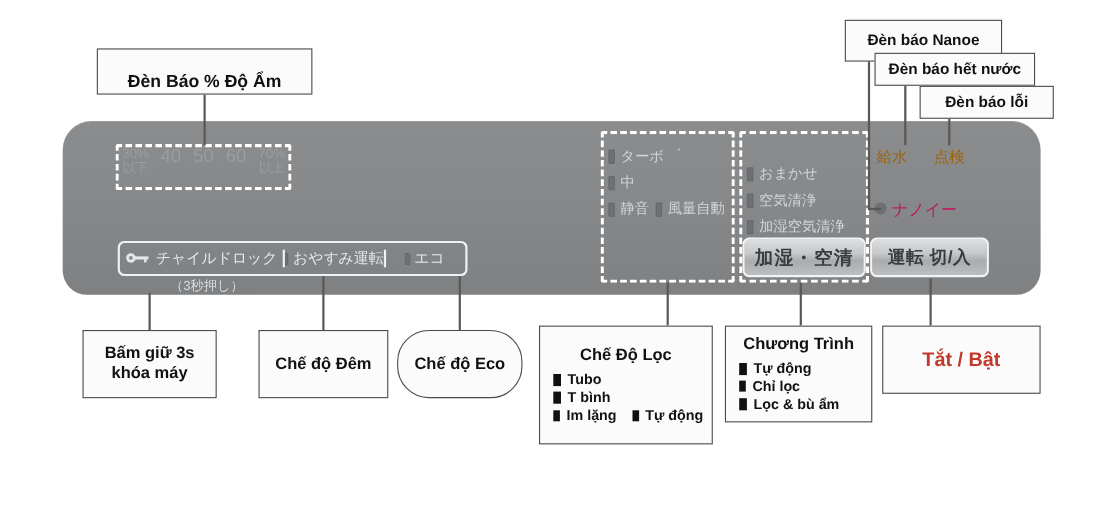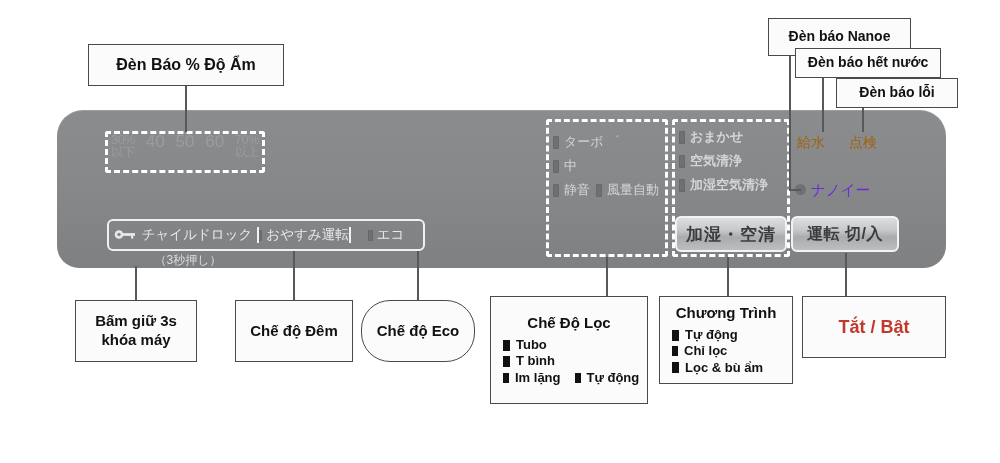--- a/index.html
+++ b/index.html
@@ -54,21 +54,21 @@
     display:inline-block;width:6px;height:13px;
     background:#6e7072;border-radius:1px;
     vertical-align:-2px;margin-right:5px;
     box-shadow:inset 0 0 0 1px rgba(0,0,0,.07);
   }
   .led.small{height:11px;width:5px;vertical-align:-1px;margin-right:4px;}
 
   
   .lbl-list{position:absolute;color:#d3d5d7;font-size:13px;line-height:15px;}
   #fan-list{left:553px;top:133px;width:112px;}
-  #mode-list{left:679px;top:129px;width:110px;font-weight:bold;}
+  #mode-list{left:679px;top:150px;width:110px;}
   .lbl-list .row{margin-bottom:8px;white-space:nowrap;}
   .lbl-list .row:last-child{margin-bottom:0;}
   .lbl-list .row .tx{vertical-align:1px;}
   .dakuten{letter-spacing:1px;color:#cfd1d3;font-size:12px;margin-left:4px;vertical-align:3px;}
   .inline-sep{margin-left:6px;}
 
   
   .pbtn{
     position:absolute;box-sizing:border-box;
     background:linear-gradient(180deg,#dcdee0 0%,#c6c8ca 38%,#a9abad 60%,#bcbec0 100%);
@@ -104,39 +104,39 @@
     position:absolute;left:123px;top:252px;width:130px;
     color:#dadcde;font-size:12px;text-align:center;white-space:nowrap;
   }
 
   
   .status-lamp{
     position:absolute;color:#a16207;font-size:14px;white-space:nowrap;
   }
   #lamp-water{left:797px;top:134px;}
   #lamp-check{left:849px;top:134px;}
-  #lamp-nanoe{left:811px;top:181px;font-size:14.5px;color:#6d28d9;}
+  #lamp-nanoe{left:811px;top:181px;font-size:14.5px;color:#be185d;}
   #nanoe-dot{
     position:absolute;left:795px;top:184px;width:11px;height:11px;border-radius:50%;
     background:#6e7072;
   }
 
   
   .callout{
     position:absolute;box-sizing:border-box;
     background:#fbfbfb;border:1.4px solid #4a4a4a;
     color:#111;font-weight:bold;
     display:flex;flex-direction:column;align-items:center;justify-content:center;
     text-align:center;line-height:1.25;
   }
   .callout .title{font-size:15px;margin-bottom:4px;}
   .sq{display:inline-block;width:7px;height:11px;background:#111;margin-right:6px;}
   .sq.sm{width:6px;height:10px;}
 
-  #cb-humidity{left:88px;top:44px;width:196px;height:42px;font-size:16px;}
+  #cb-humidity{left:88px;top:44px;width:196px;height:42px;font-size:16px;justify-content:flex-end;}
   #cb-nanoe{left:768px;top:18px;width:143px;height:38px;font-size:14px;}
   #cb-nowater{left:795px;top:48px;width:146px;height:30px;font-size:14px;}
   #cb-error{left:836px;top:78px;width:122px;height:30px;font-size:14px;}
 
   #cb-lock{left:75px;top:300px;width:122px;height:62px;font-size:15px;}
   #cb-sleep{left:235px;top:300px;width:118px;height:62px;font-size:15px;}
   #cb-eco{left:361px;top:300px;width:114px;height:62px;font-size:15px;border-radius:29px;}
   #cb-filter{left:490px;top:296px;width:158px;height:108px;align-items:center;}
   #cb-program{left:659px;top:296px;width:134px;height:88px;align-items:center;}
   #cb-power{left:802px;top:296px;width:144px;height:62px;}

